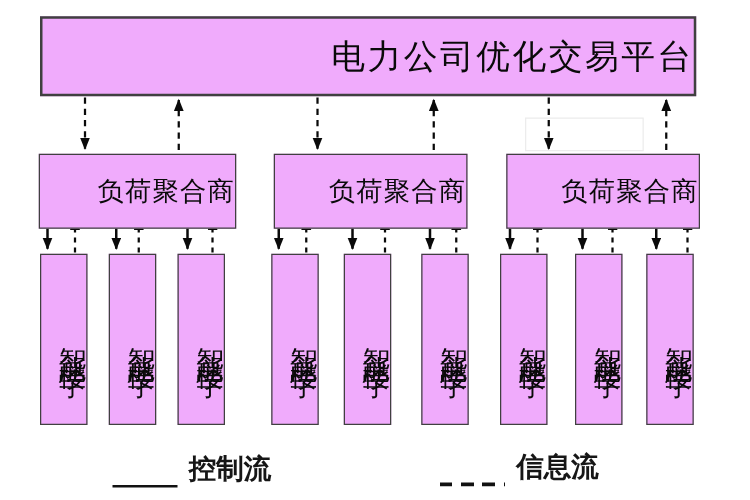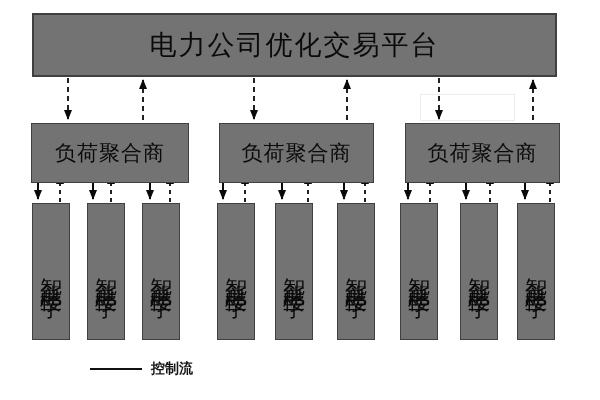--- a/index.html
+++ b/index.html
@@ -7,25 +7,25 @@
     position: relative;
     width: 600px;
     height: 400px;
     background: #ffffff;
     overflow: hidden;
     font-family: "Liberation Serif", "DejaVu Serif", serif;
     color: #0a0a0a;
   }
   .box {
     position: absolute;
-    background: #737373;
+    background: #f0abfc;
     border: 1.5px solid #404040;
     display: flex;
     align-items: center;
-    justify-content: center;
+    justify-content: flex-end;
     box-sizing: border-box;
   }
   .platform {
     left: 32px; top: 13px; width: 525px; height: 64px;
     border-width: 2px;
     font-size: 27px;
     letter-spacing: 2px;
   }
   .agg {
     top: 123px; height: 60px;
@@ -56,24 +56,24 @@
   }
   .artifact {
     position: absolute;
     left: 420px; top: 94px; width: 95px; height: 27px;
     border: 1px solid #ececec;
     box-sizing: border-box;
   }
   .legend-item {
     position: absolute;
     display: flex;
-    align-items: center;
+    align-items: flex-end;
     font-family: "Liberation Sans", "DejaVu Sans", sans-serif;
     font-weight: 700;
-    font-size: 14px;
+    font-size: 22px;
     color: #161616;
   }
   .legend-control { left: 90px; top: 360px; }
   .legend-info   { left: 352px; top: 359px; }
   .swatch { display: inline-block; margin-right: 9px; }
   .swatch-solid {
     width: 52px; height: 0;
     border-top: 2px solid #111111;
   }
   .swatch-dashed {
@@ -162,14 +162,18 @@
     <span class="vtext">智能楼宇</span>
   </div>
   <div class="box bldg b9">
     <span class="vtext">智能楼宇</span>
   </div>
 
   <div class="legend-item legend-control">
     <span class="swatch swatch-solid"></span>
     <span>控制流</span>
   </div>
+  <div class="legend-item legend-info">
+    <span class="swatch swatch-dashed"></span>
+    <span>信息流</span>
+  </div>
 
 </div>
 
 </body></html>

